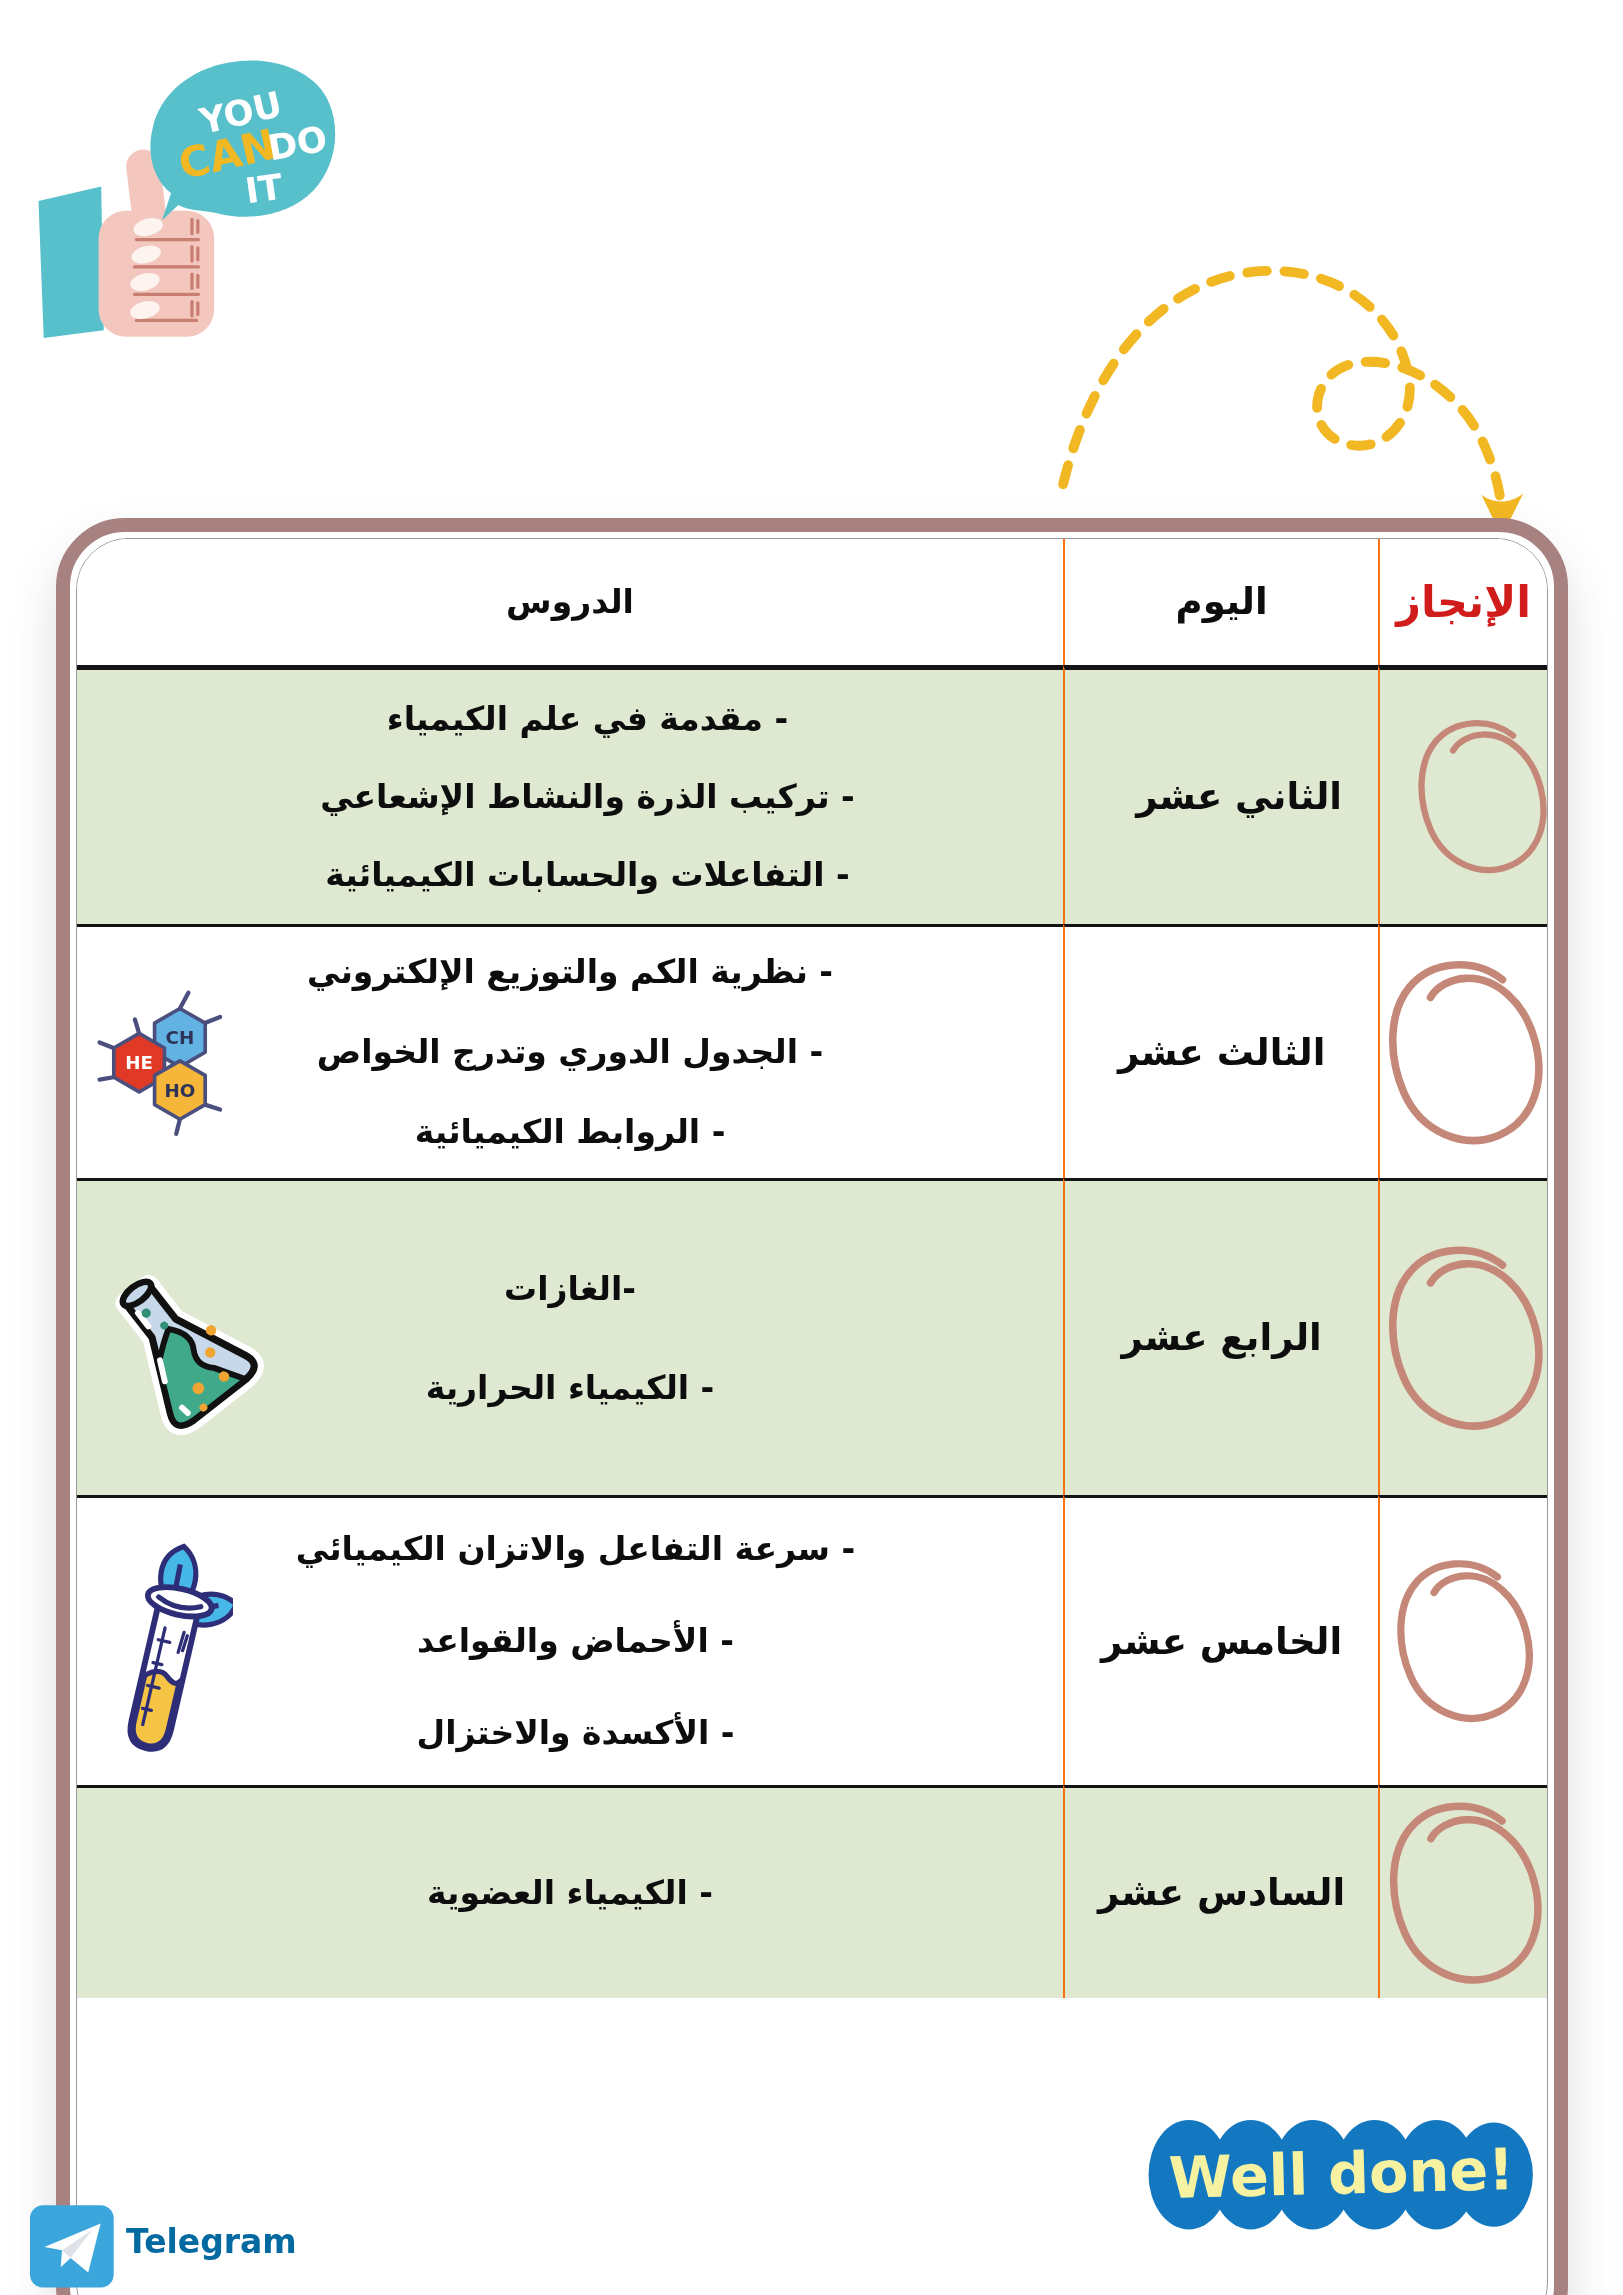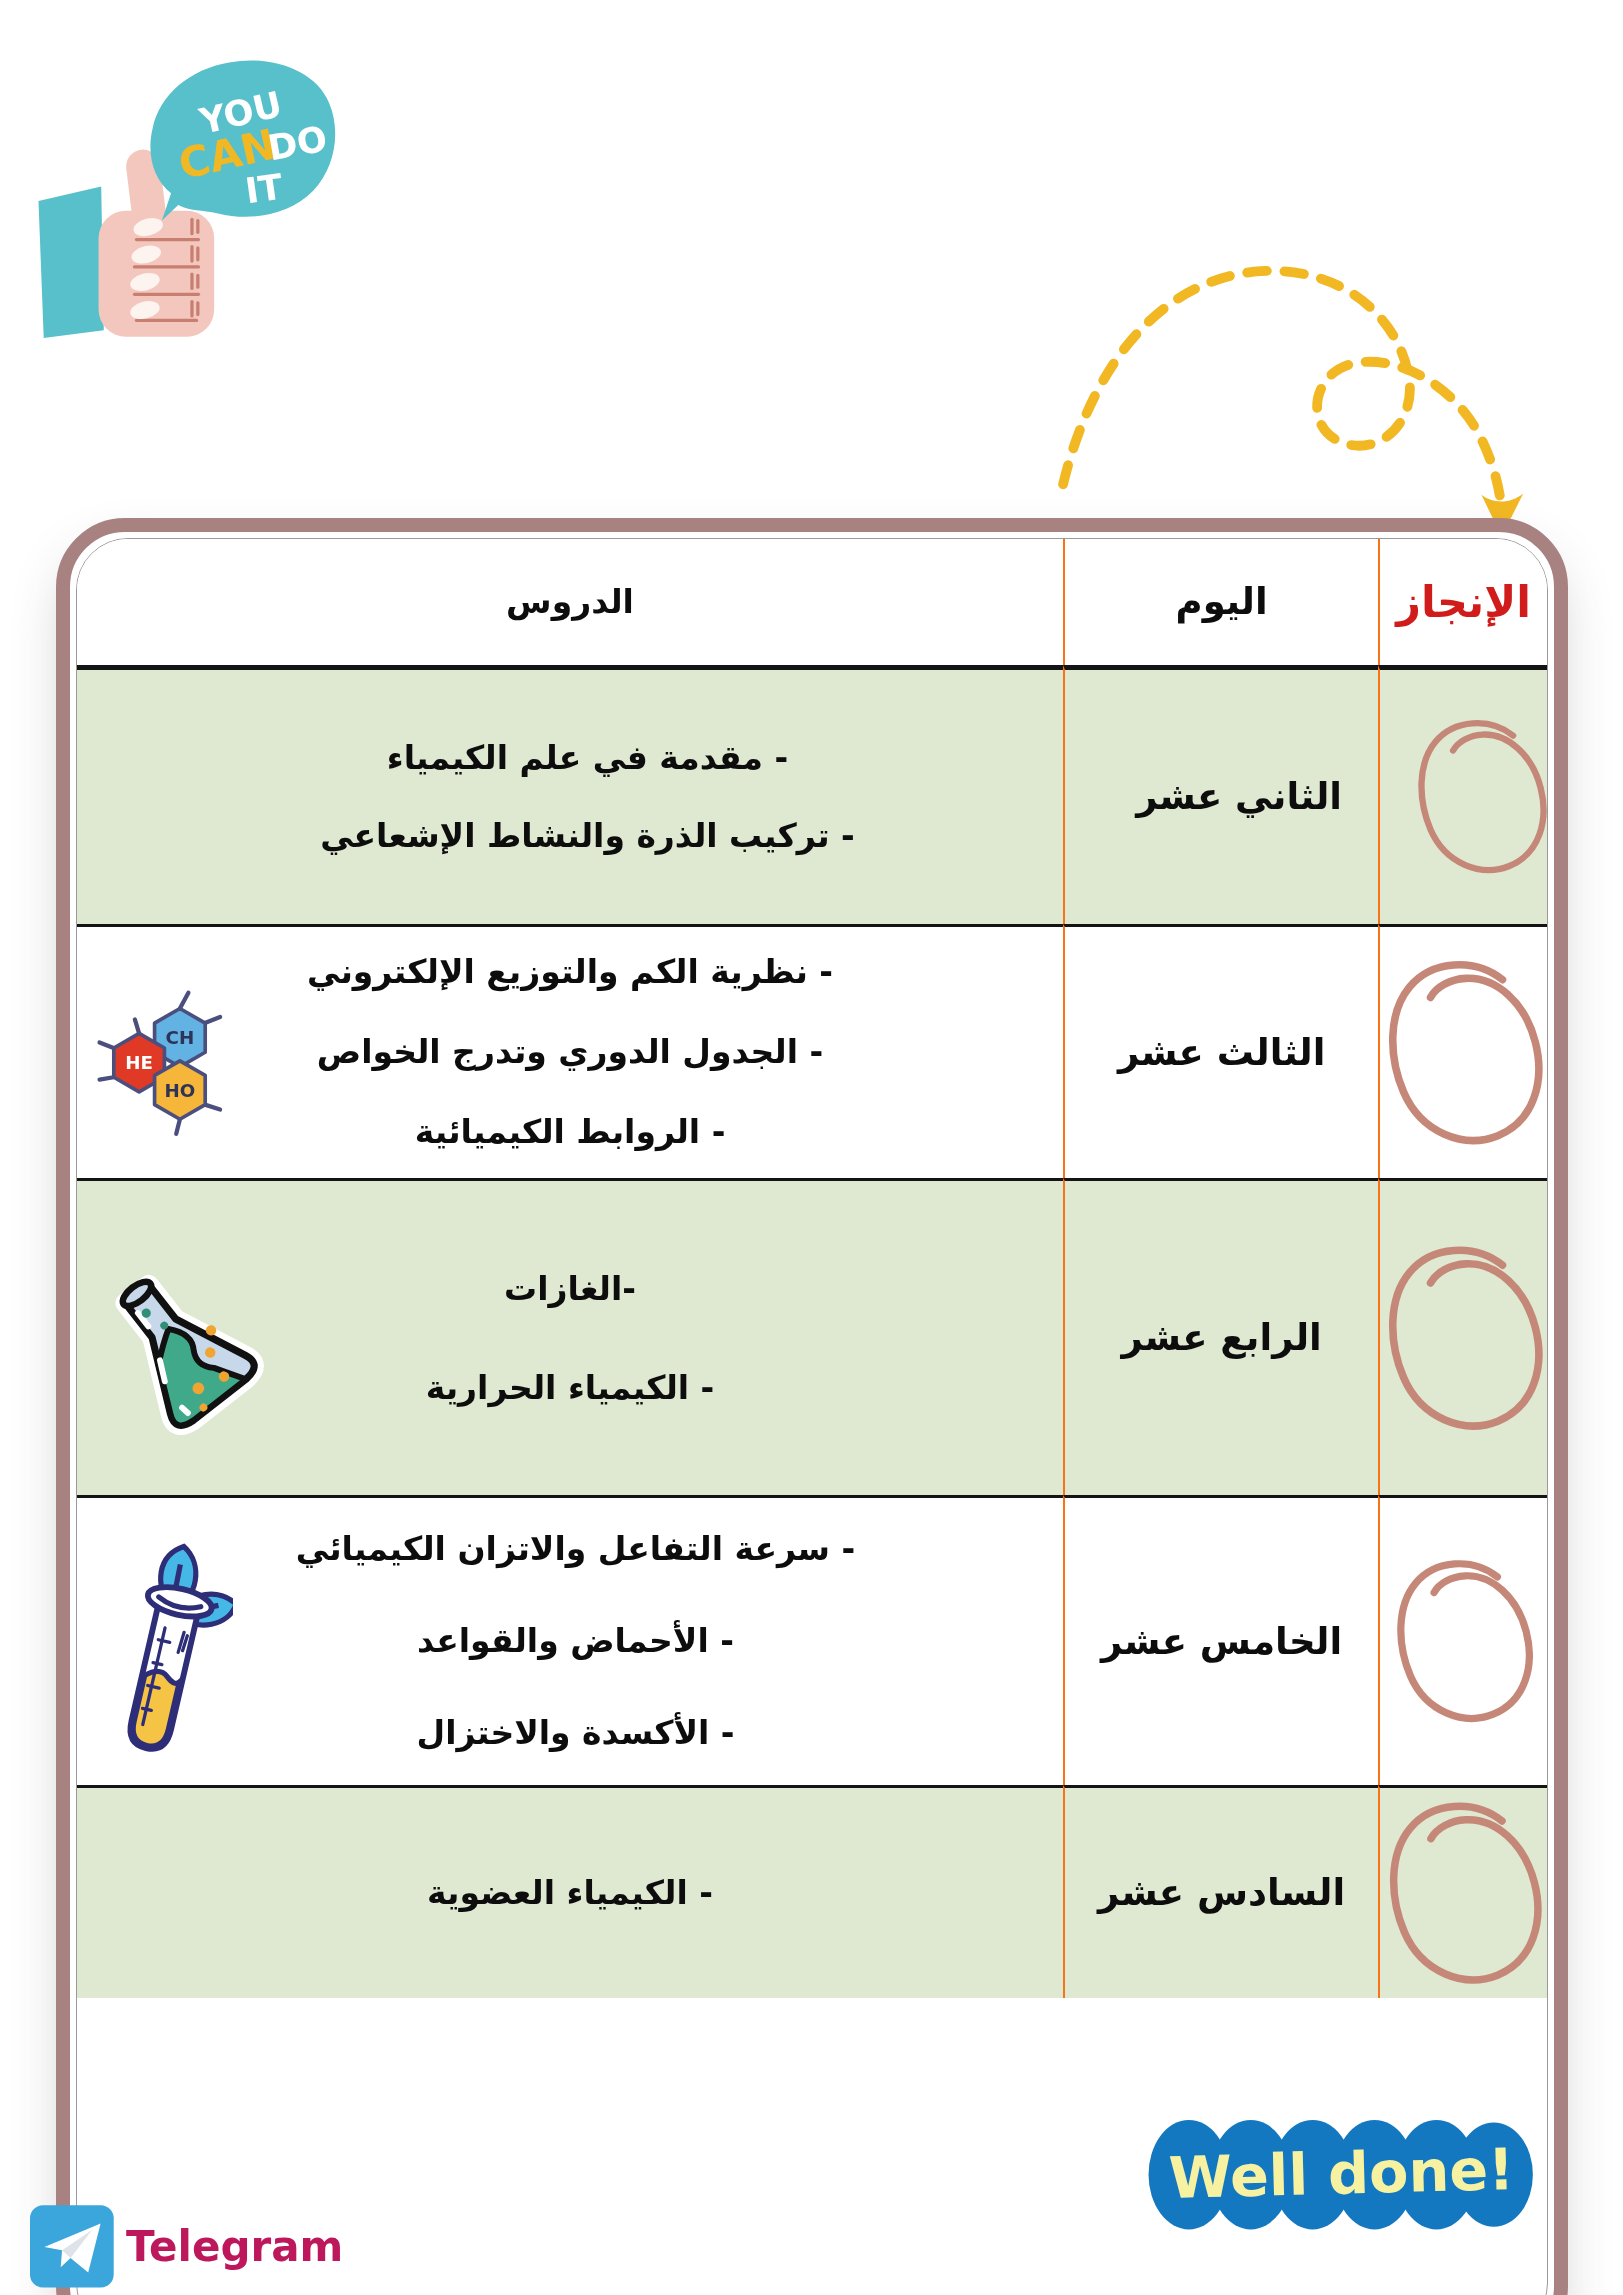--- a/index.html
+++ b/index.html
@@ -38,21 +38,21 @@
   .c-lessons { flex-direction:column; direction:rtl; text-align:center;
                font-weight:bold; color:#0d0d0d; font-size:33px; }
   .lh120 .lesson-line { line-height:78px; }
   .lh122 .lesson-line { line-height:80px; }
   .lh152 .lesson-line { line-height:99px; }
   .lh140 .lesson-line { line-height:92px;margin-left:11px; }
   .lh145 .lesson-line { line-height:95px; }
   .ill { position:absolute; }
 
   
-  #telegram-label { left:126px; top:2222px; font-size:42px; font-weight:bold; color:#be185d;
+  #telegram-label { left:126px; top:2222px; font-size:33px; font-weight:bold; color:#0369a1;
                     font-family:"DejaVu Sans","Liberation Sans",sans-serif; }
 </style>
 </head>
 <body>
 
 <div id="page">
 
   <svg class="abs" style="left:33px; top:56px;" width="314" height="320" viewBox="0 0 480 490">
 
     <path d="M8,222 L104,200 L108,420 L16,432 Z" fill="#57c0ca"></path>
@@ -107,20 +107,21 @@
   <div class="abs" id="table-wrap">
     <div id="sched-grid">
 
       <div class="cell c-lessons bg-white hdr">الدروس</div>
       <div class="cell c-day bg-white hdr">اليوم</div>
       <div class="cell c-ach bg-white hdr">الإنجاز</div>
 
       <div class="cell c-lessons bg-green bt8 lh120">
         <div class="lesson-line">- مقدمة في علم الكيمياء</div>
         <div class="lesson-line">- تركيب الذرة والنشاط الإشعاعي</div>
+        <div class="lesson-line">- التفاعلات والحسابات الكيميائية</div>
       </div>
       <div class="cell c-day bg-green bt8">الثاني عشر</div>
       <div class="cell c-ach bg-green bt8">
         <svg width="158" height="195" viewBox="0 0 250 310">
           <path d="M205,52 C168,10 100,2 58,38 C18,72 6,140 20,200 C36,268 98,306 155,294
                    C215,281 244,222 239,158 C234,94 196,46 148,40 C124,37 100,45 88,60" fill="none" stroke="#c58878" stroke-width="12" stroke-linecap="round" transform="rotate(-10 125 155)"></path>
         </svg>
       </div>
 
       <div class="cell c-lessons bg-white bt5 lh122">

